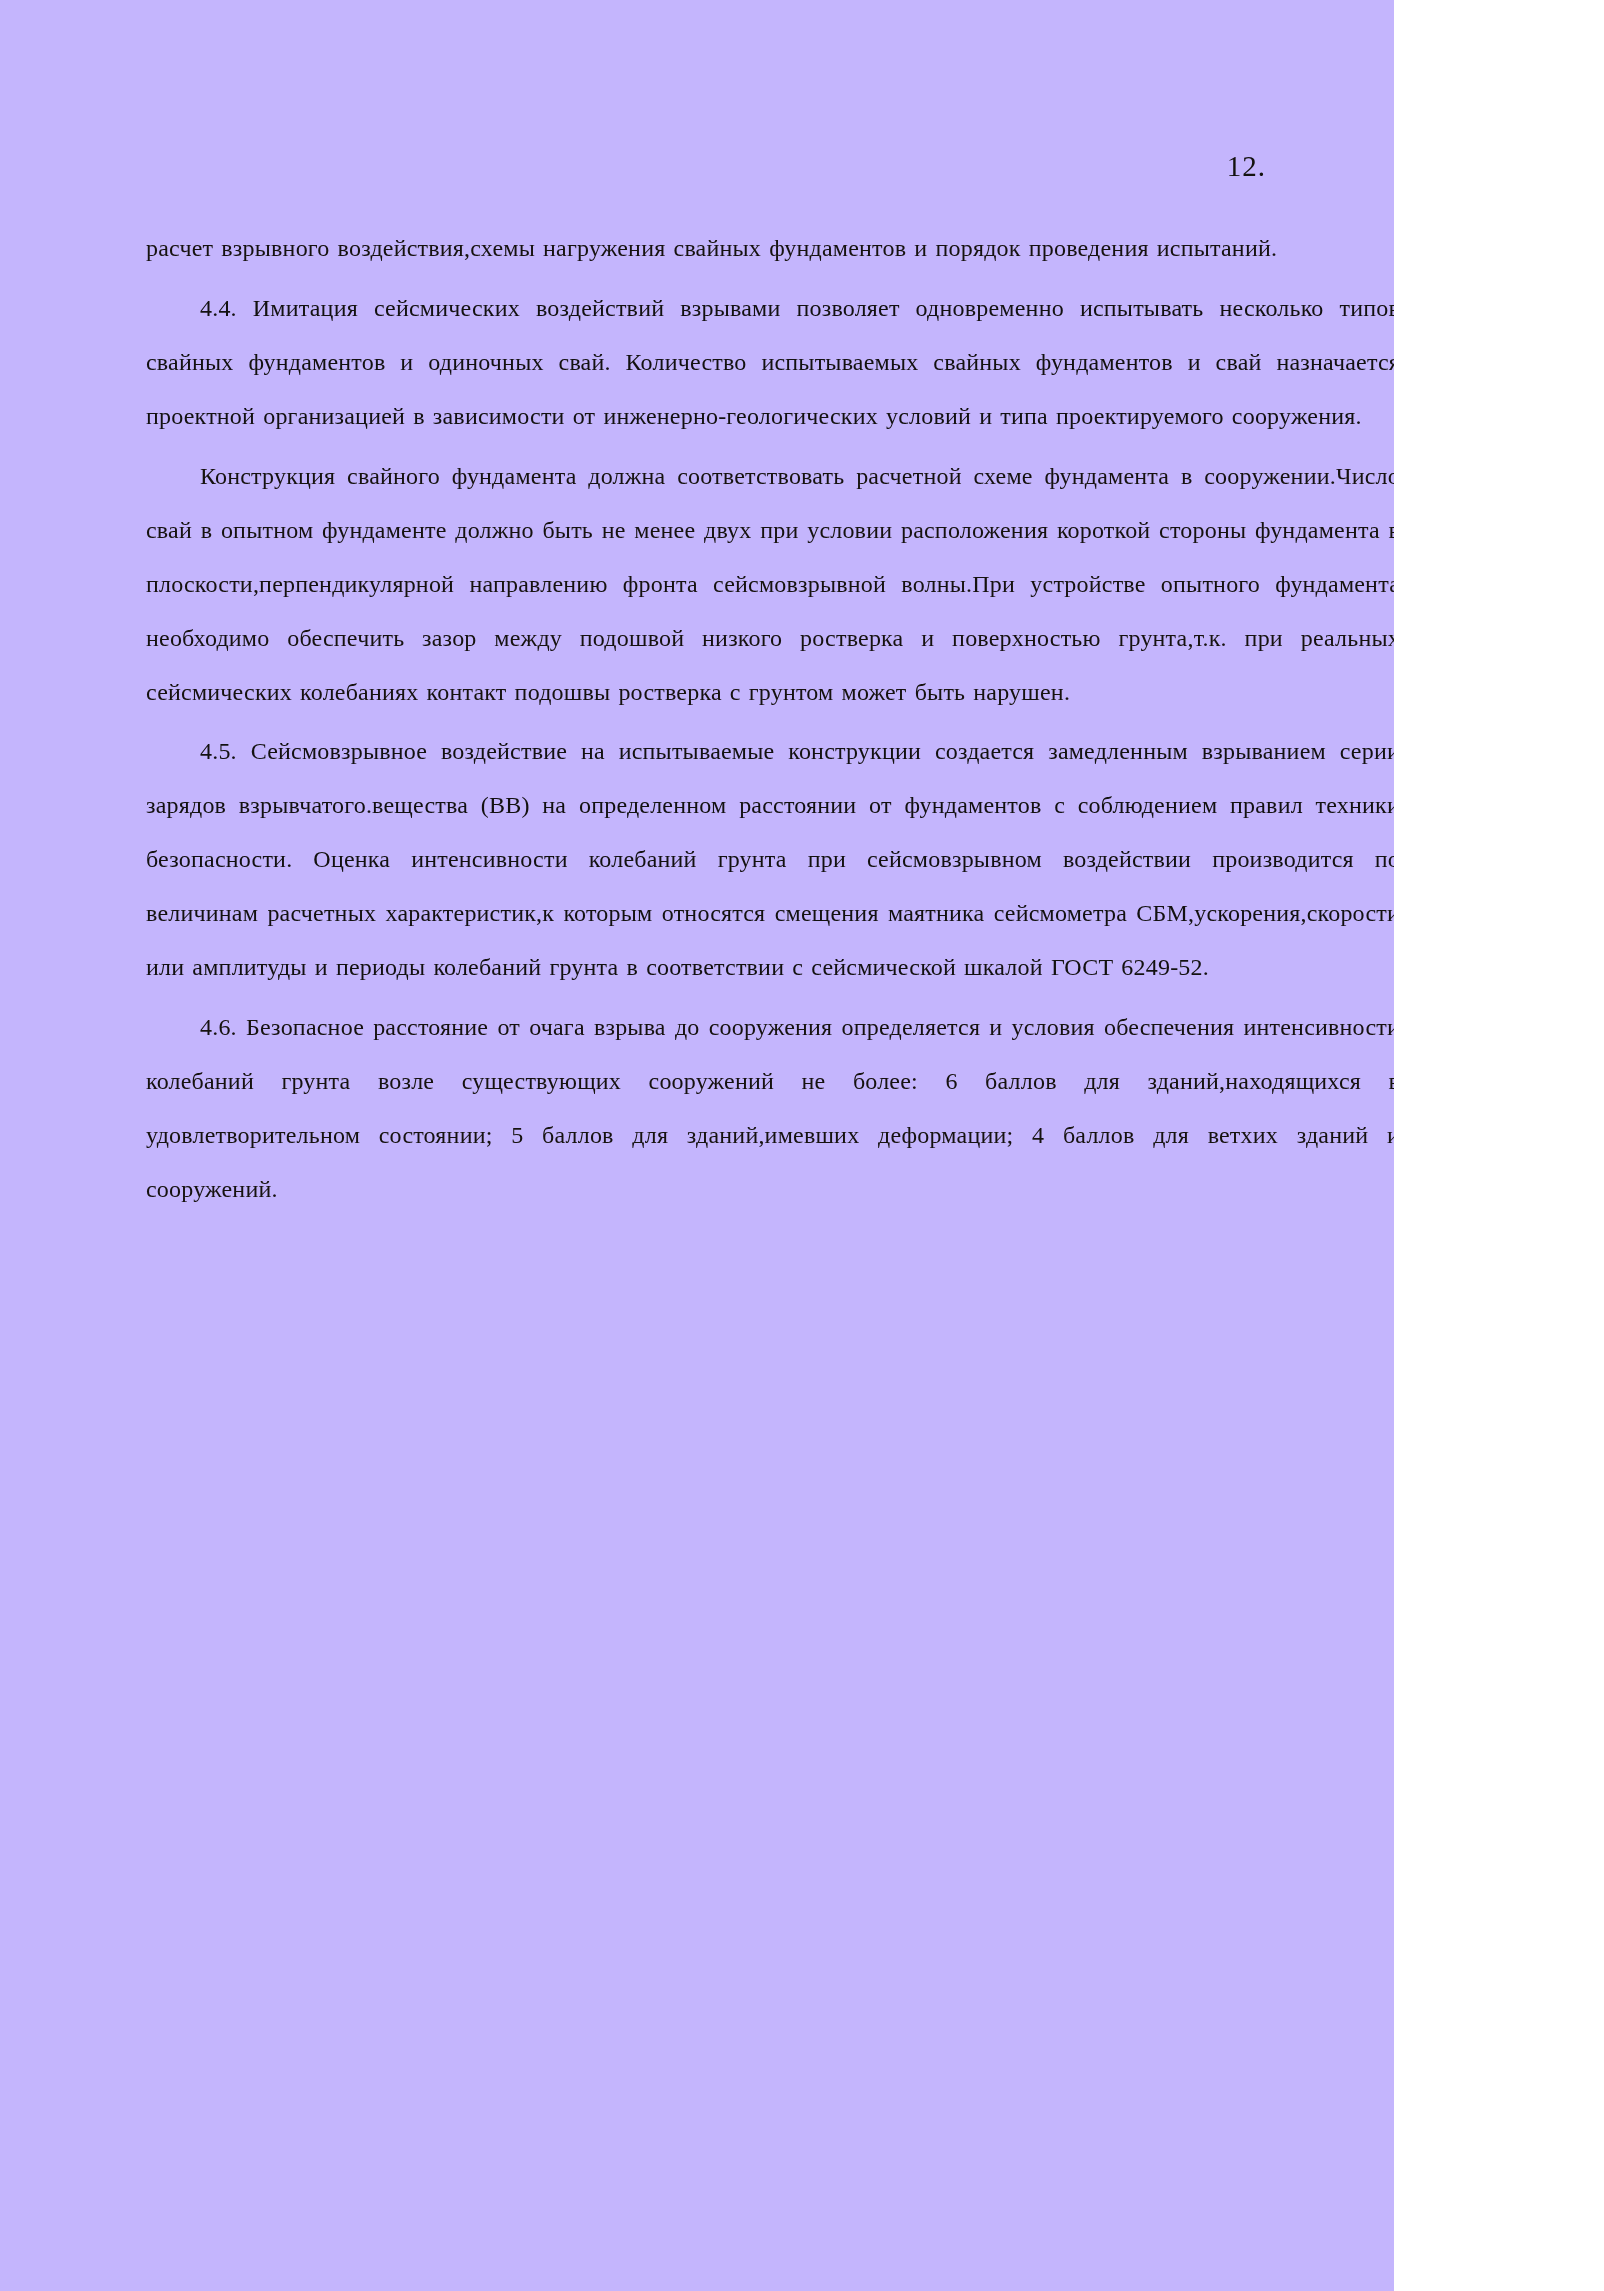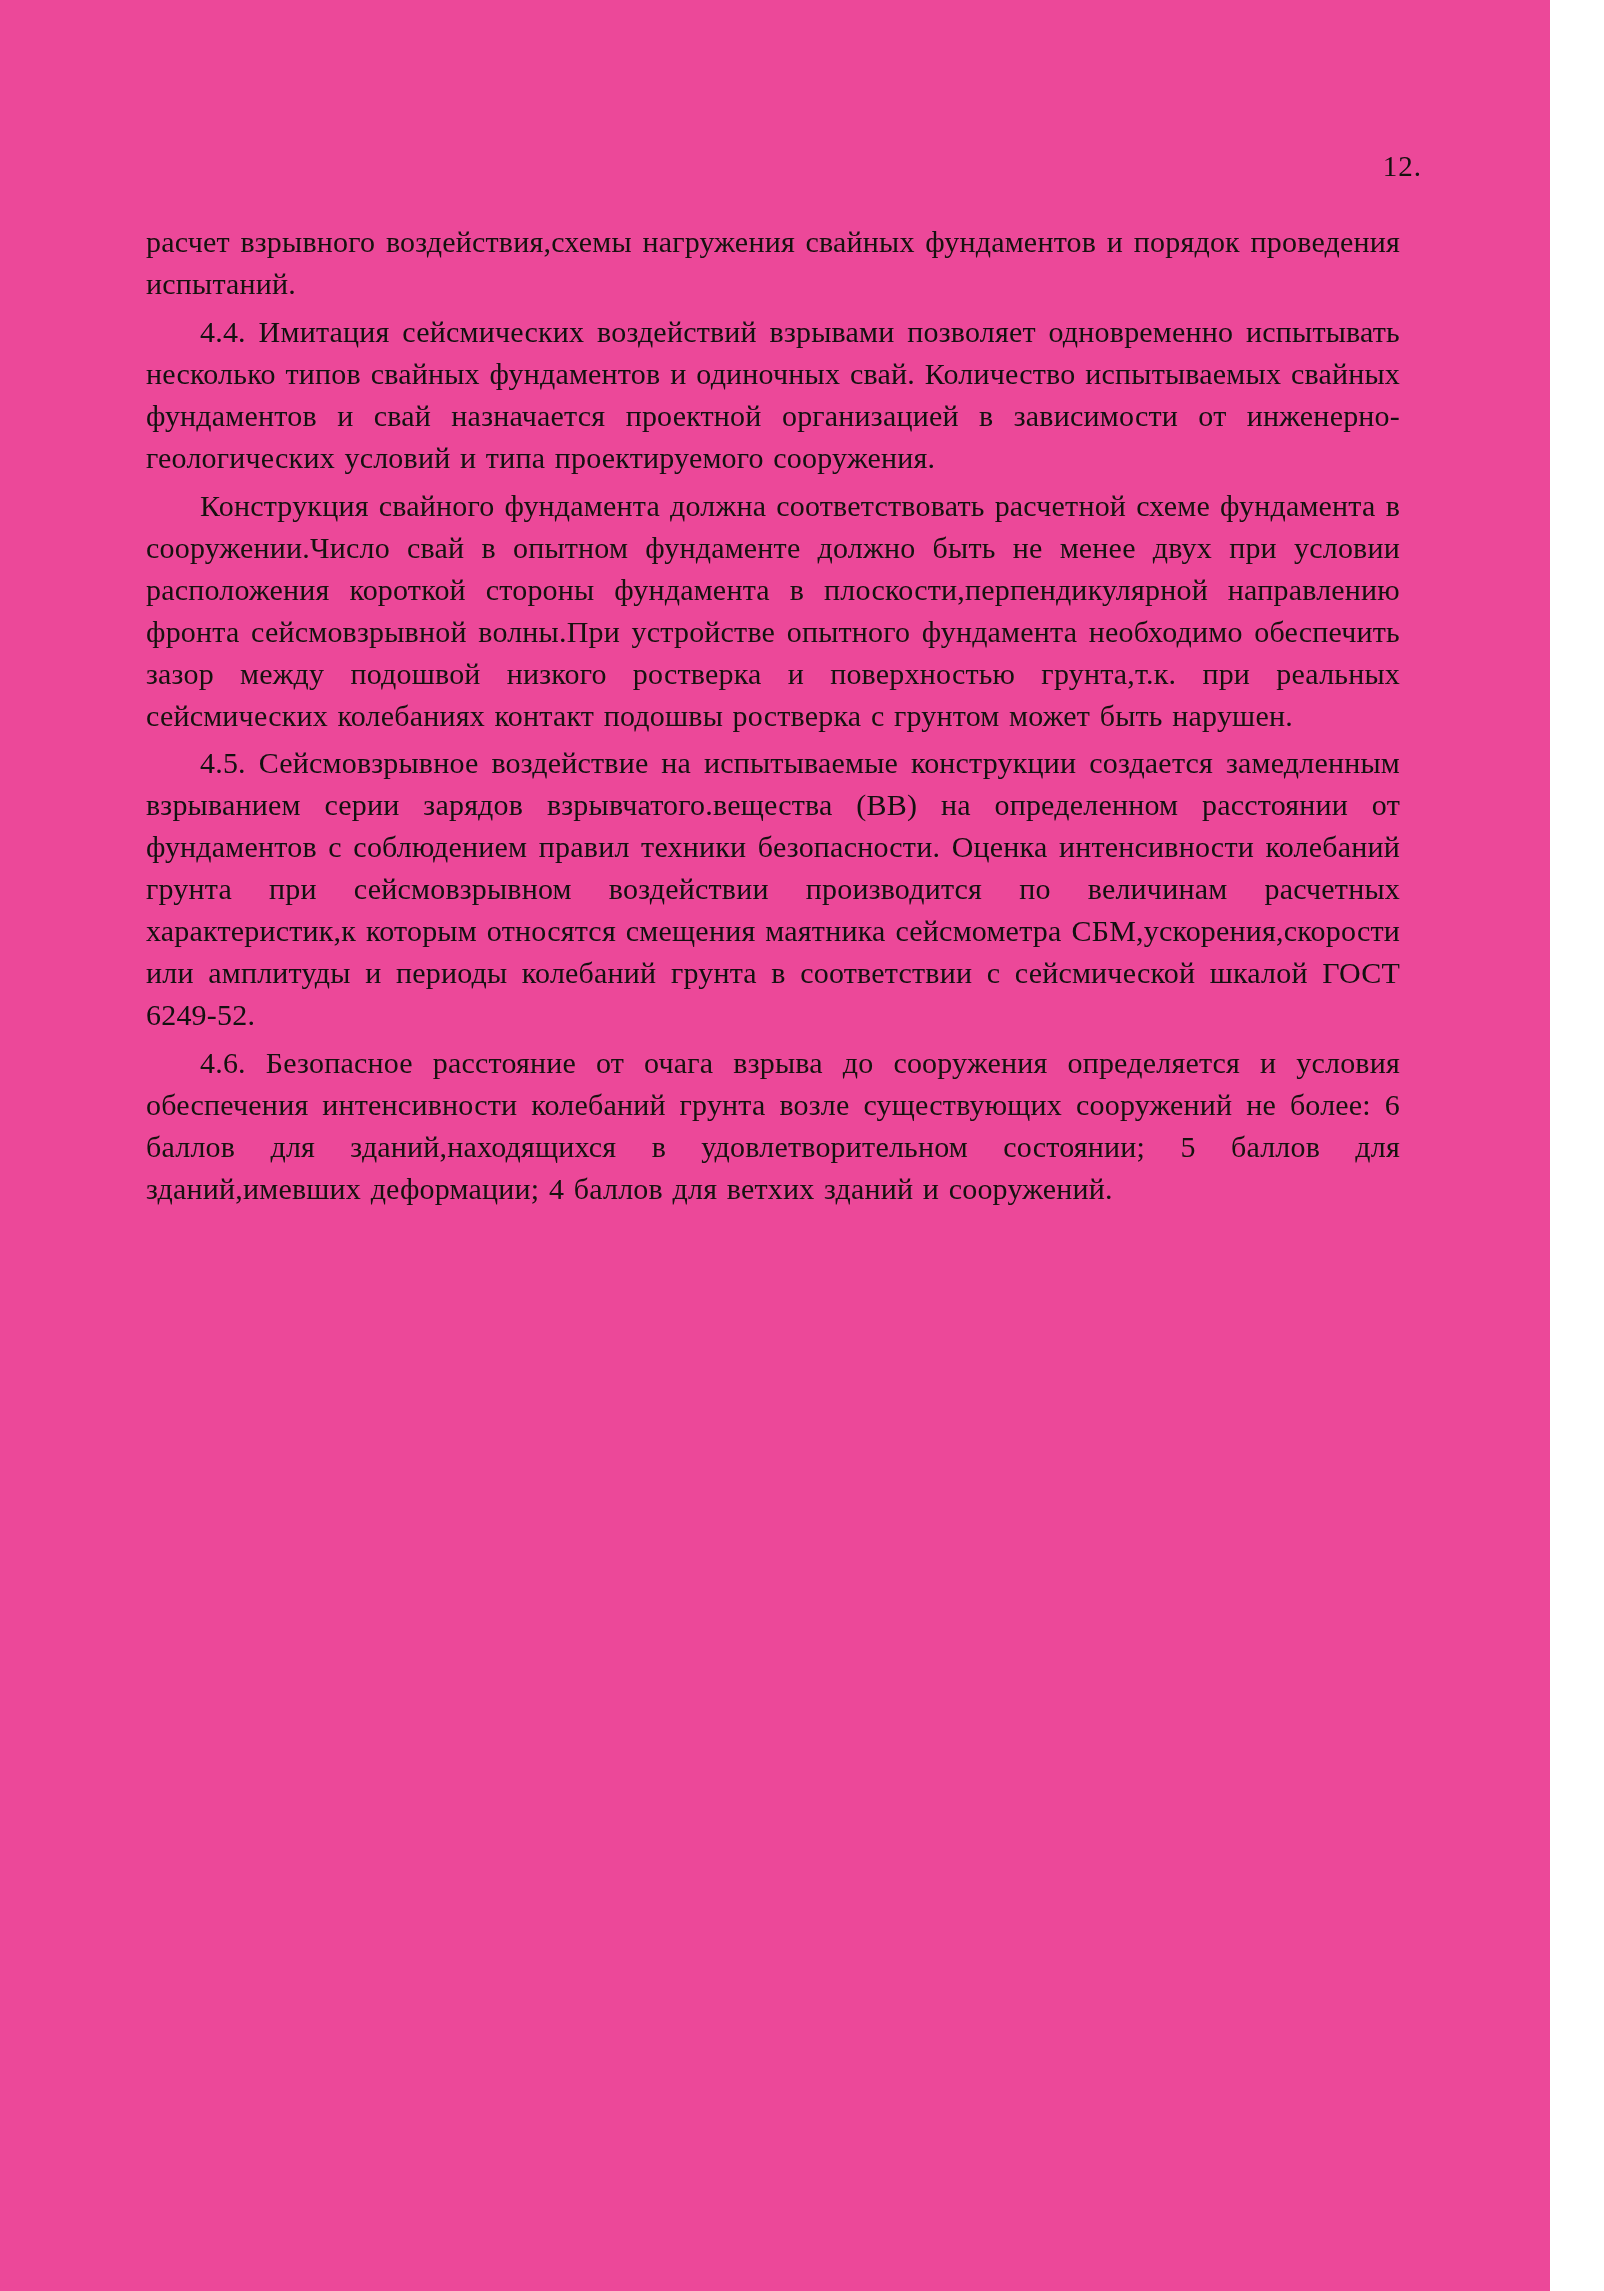--- a/index.html
+++ b/index.html
@@ -2,23 +2,23 @@
 <html><head>
 <meta charset="utf-8">
 <style>
   html, body {
     margin: 0;
     padding: 0;
     background: #ffffff;
   }
   .page {
     position: relative;
-    width: 1550px;
+    width: 1394px;
     height: 2291px;
-    background: #ec4899;
+    background: #c4b5fd;
     box-sizing: border-box;
     overflow: hidden;
     font-family: "Liberation Serif", serif;
     color: #12100e;
   }
   .page-number {
     position: absolute;
     top: 150px;
     right: 128px;
     font-family: "Liberation Serif", serif;
@@ -27,22 +27,22 @@
     color: #14120f;
   }
   .body-text {
     position: absolute;
     top: 221px;
     left: 146px;
     width: 1254px;
   }
   p.para {
     margin: 0 0 5.8px 0;
-    font-size: 30px;
-    line-height: 42px;
+    font-size: 24px;
+    line-height: 54px;
     text-align: justify;
     text-justify: inter-word;
     letter-spacing: 0.2px;
     word-spacing: 1.9px;
     color: #15120f;
   }
   p.para.indent {
     text-indent: 54px;
   }
   p.para.last {

